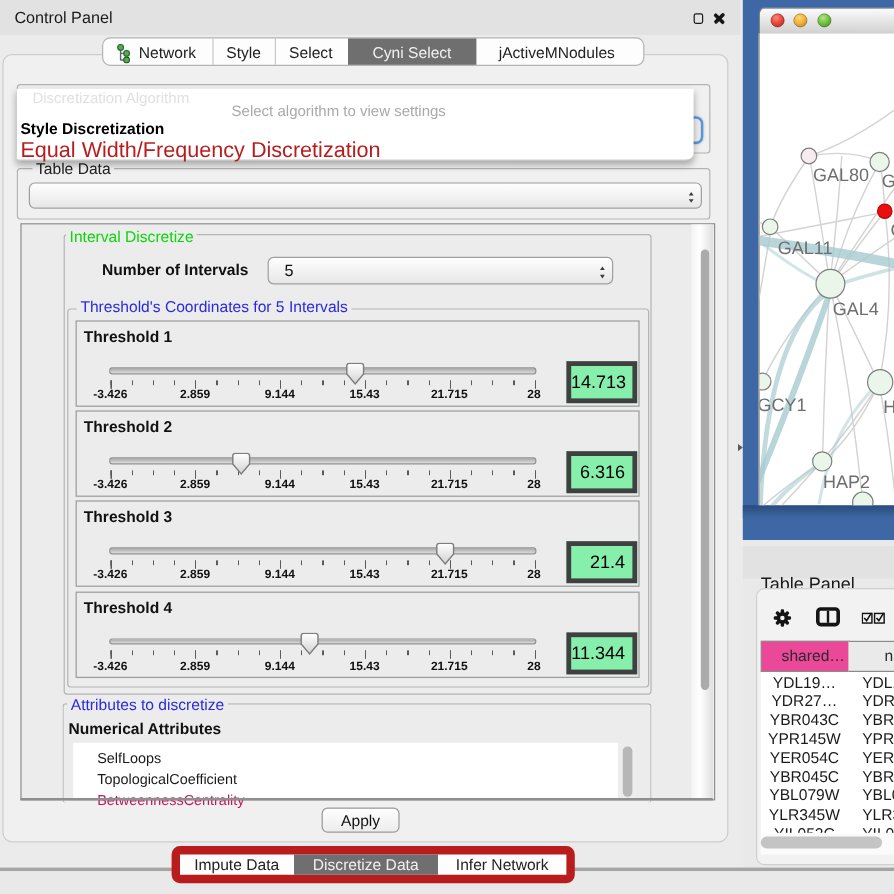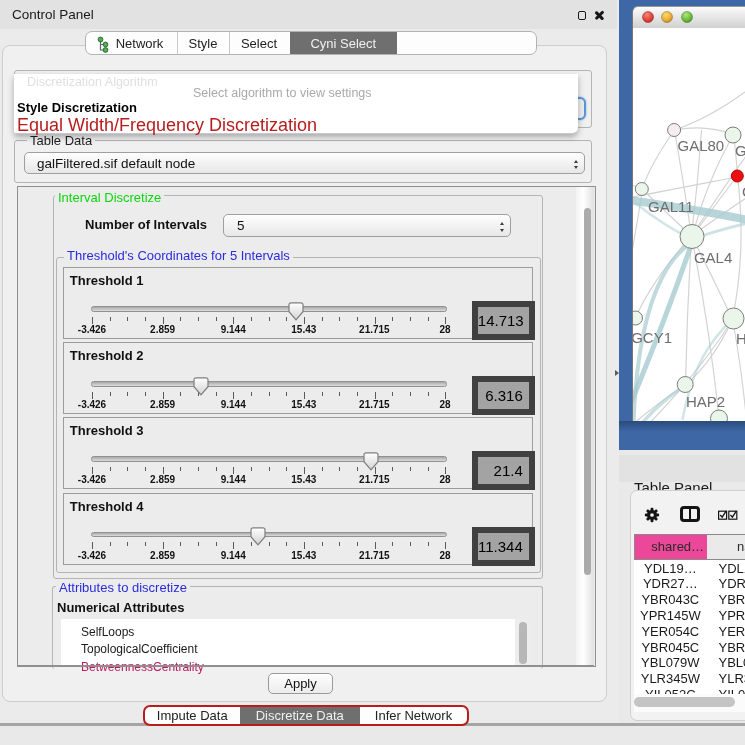--- a/index.html
+++ b/index.html
@@ -9,21 +9,21 @@
 .glab{position:absolute;font-size:13px;background:#ececec;padding:0 3px;line-height:13px;}
 .combo{position:absolute;background:linear-gradient(#fefefe,#e7e7e7);border:1px solid #9f9f9f;border-radius:5px;font-size:13.5px;color:#111;}
 .cartu{position:absolute;width:0;height:0;border-left:2.8px solid transparent;border-right:2.8px solid transparent;border-bottom:3.8px solid #3c3c3c;}
 .cartd{position:absolute;width:0;height:0;border-left:2.8px solid transparent;border-right:2.8px solid transparent;border-top:3.8px solid #3c3c3c;}
 .tpan{position:absolute;left:62.8px;width:468.2px;height:70px;border:1px solid #9c9c9c;background:#ececec;}
 .tlab{position:absolute;left:6px;top:5px;font-size:13px;font-weight:bold;color:#111;}
 .groove{position:absolute;left:27.2px;top:38px;width:354px;height:3.5px;background:linear-gradient(#a8a8a8,#dcdcdc);border:1px solid #919191;border-radius:2.5px;}
 .tickmin{position:absolute;left:28.2px;top:48.5px;width:356px;height:4px;background:repeating-linear-gradient(90deg,#5a5a5a 0,#5a5a5a 1px,transparent 1px,transparent 17.675px);}
 .tickmaj{position:absolute;left:28.2px;top:48.5px;width:356px;height:7px;background:repeating-linear-gradient(90deg,#5a5a5a 0,#5a5a5a 1px,transparent 1px,transparent 70.7px);}
 .slab{position:absolute;top:56px;font-size:10px;font-weight:bold;color:#111;transform:translateX(-50%);}
-.vbox{position:absolute;left:408px;top:33px;width:45px;height:27px;background:#a3a3a3;border:6px solid #404040;font-size:15px;color:#000;text-align:right;padding-right:6px;line-height:27px;}
+.vbox{position:absolute;left:408px;top:33px;width:45px;height:27px;background:#86efac;border:4px solid #404040;font-size:15px;color:#000;text-align:right;padding-right:6px;line-height:27px;}
 .thumb{position:absolute;top:33.5px;}
 .seg{position:absolute;top:0;height:100%;display:flex;align-items:center;justify-content:center;font-size:13px;color:#222;}
 .vsep{position:absolute;top:0;width:1px;height:100%;background:#c9c9c9;}
 .row1{position:absolute;left:0;width:73.5px;text-align:center;font-size:13px;color:#1b1b1b;}
 .row2{position:absolute;left:85px;font-size:13px;color:#1b1b1b;}
 </style>
 </head>
 <body>
 
 <div class="abs" style="left:0;top:0;width:619px;height:724px;background:#ebebeb;"></div>
@@ -33,37 +33,37 @@
 <div class="abs" style="left:593.8px;top:14.3px;width:10.5px;height:2.7px;background:#161616;border-radius:1.3px;transform:rotate(45deg);"></div>
 <div class="abs" style="left:593.8px;top:14.3px;width:10.5px;height:2.7px;background:#161616;border-radius:1.3px;transform:rotate(-45deg);"></div>
 
 <div class="abs" style="left:85px;top:31px;width:450px;height:22px;background:#fdfdfd;border:1px solid #b3b3b3;border-radius:7px;z-index:3;">
   <div class="vsep" style="left:90.7px;"></div>
   <div class="vsep" style="left:143.2px;"></div>
   <div class="seg" style="left:16px;width:75px;">Network</div>
   <div class="seg" style="left:95px;width:44px;">Style</div>
   <div class="seg" style="left:147px;width:52px;">Select</div>
   <div class="seg" style="left:203.7px;width:107.3px;background:#6f6f6f;color:#f0f0f0;">Cyni Select</div>
+  <div class="seg" style="left:311px;width:134px;">jActiveMNodules</div>
   <svg class="abs" style="left:8px;top:2.5px;" width="16" height="18" viewBox="0 0 16 18">
     <path d="M6.5,4.5 V15.5 M6.5,9.5 h4.5 M6.5,15 h4.5" stroke="#5b6770" stroke-width="1.2" fill="none"></path>
     <circle cx="6.5" cy="4.5" r="2.4" fill="#56ab56" stroke="#256325" stroke-width="0.9"></circle>
     <circle cx="11.5" cy="9.5" r="2.4" fill="#56ab56" stroke="#256325" stroke-width="0.9"></circle>
     <circle cx="11.5" cy="15" r="2.4" fill="#56ab56" stroke="#256325" stroke-width="0.9"></circle>
   </svg>
 </div>
 
 <div class="abs" style="left:2px;top:45px;width:603px;height:655px;background:#f0f0f0;border:1px solid #cdcdcd;border-radius:8px;"></div>
 
 <div class="grp" style="left:14px;top:70px;width:576px;height:56px;"></div>
 <div class="abs" style="left:572px;top:97px;width:10px;height:19px;border:2.5px solid #5b96d4;border-radius:6px;background:#ededed;box-shadow:0 0 2px rgba(91,150,212,0.8);"></div>
 
 <div class="grp" style="left:14px;top:140px;width:576px;height:41px;"></div>
 <div class="glab" style="left:27px;top:134px;background:#f0f0f0;color:#222;">Table Data</div>
 <div class="combo" style="left:24px;top:152px;width:559px;height:20px;">
-  <span style="position:absolute;left:12px;top:0;line-height:21px;">galFiltered.sif default node</span>
   <div class="cartu" style="left:549px;top:6.8px;"></div>
   <div class="cartd" style="left:549px;top:13.4px;"></div>
 </div>
 
 <div class="abs" style="left:17px;top:186px;width:577px;height:479px;border:1px solid #8f8f8f;background:#ececec;"></div>
 <div class="abs" style="left:576px;top:187px;width:18px;height:478px;background:linear-gradient(90deg,#f3f3f3,#ffffff 40%,#e0e0e0);"></div>
 <div class="abs" style="left:583.5px;top:208px;width:7.5px;height:367px;background:#ababab;border-radius:4px;"></div>
 
 <div class="grp" style="left:52.5px;top:195px;width:488px;height:382px;"></div>
 <div class="glab" style="left:55px;top:191px;color:#0ad60a;">Interval Discretize</div>
@@ -175,21 +175,21 @@
 <div class="abs" style="left:61px;top:618.5px;width:454px;height:47px;background:#fff;"></div>
 <div class="abs" style="left:81px;top:624.5px;font-size:12px;color:#1a1a1a;">SelfLoops</div>
 <div class="abs" style="left:81px;top:642px;font-size:12px;color:#1a1a1a;">TopologicalCoefficient</div>
 <div class="abs" style="left:81px;top:659.5px;font-size:12px;color:#be185d;">BetweennessCentrality</div>
 <div class="abs" style="left:515px;top:618.5px;width:15px;height:47px;background:#ededed;"></div>
 <div class="abs" style="left:518.5px;top:622px;width:8px;height:42px;background:#b7b7b7;border-radius:4px;"></div>
 <div class="abs" style="left:17px;top:665px;width:577px;height:1.5px;background:#8f8f8f;"></div>
 
 <div class="abs" style="left:268px;top:672.5px;width:63px;height:19px;background:linear-gradient(#fefefe,#ececec);border:1px solid #9a9a9a;border-radius:5px;text-align:center;line-height:19px;font-size:13px;color:#111;">Apply</div>
 
-<div class="abs" style="left:143px;top:705px;width:322px;height:17px;background:#fdfdfd;border:2px solid #b91c1c;border-radius:7px;z-index:3;">
+<div class="abs" style="left:143px;top:705px;width:322px;height:17px;background:#fdfdfd;border:7px solid #b91c1c;border-radius:7px;z-index:3;">
   <div class="seg" style="left:0;width:94.5px;">Impute Data</div>
   <div class="seg" style="left:94.5px;width:120.5px;background:#6f6f6f;color:#f0f0f0;">Discretize Data</div>
   <div class="seg" style="left:215px;width:107px;">Infer Network</div>
 </div>
 
 <div class="abs" style="left:615px;top:370px;width:0;height:0;border-top:3px solid transparent;border-bottom:3px solid transparent;border-left:4px solid #5a5a5a;"></div>
 
 <div class="abs" style="left:619px;top:0;width:126px;height:450px;background:#3d68a5;"></div>
 <div class="abs" style="left:619px;top:420.5px;width:126px;height:11px;background:linear-gradient(#2a4b7c,#3d68a5);"></div>
 <div class="abs" style="left:631.5px;top:6px;width:113.5px;height:22px;background:linear-gradient(#fbfbfb,#cecece);border-left:1px solid #777;border-top:1px solid #999;border-bottom:1px solid #949494;border-radius:6px 0 0 0;"></div>

